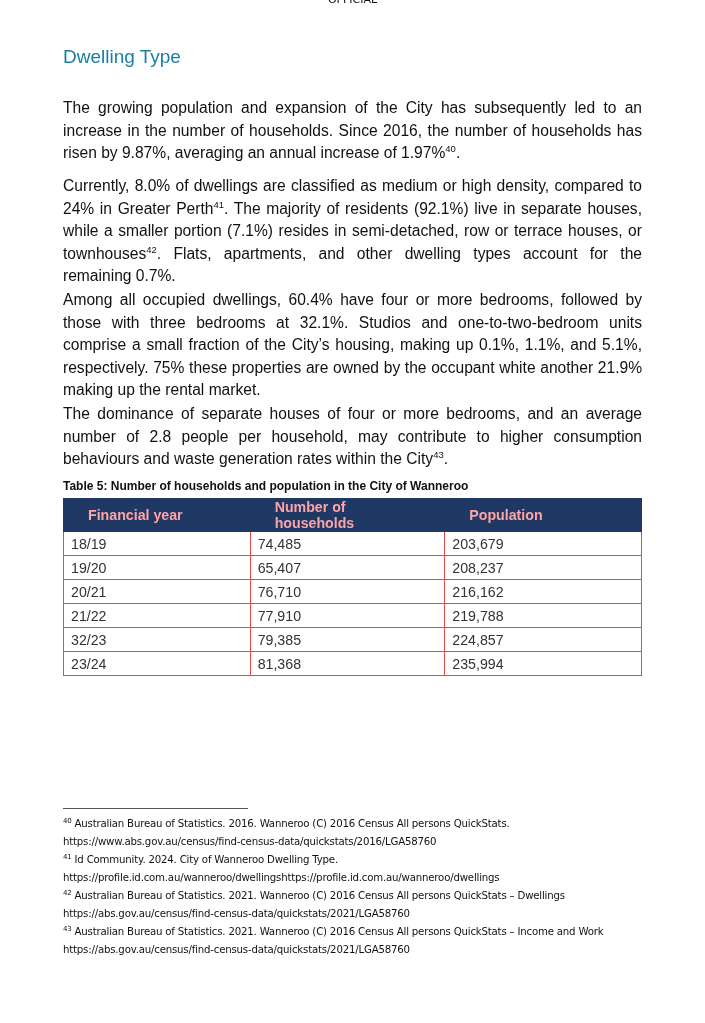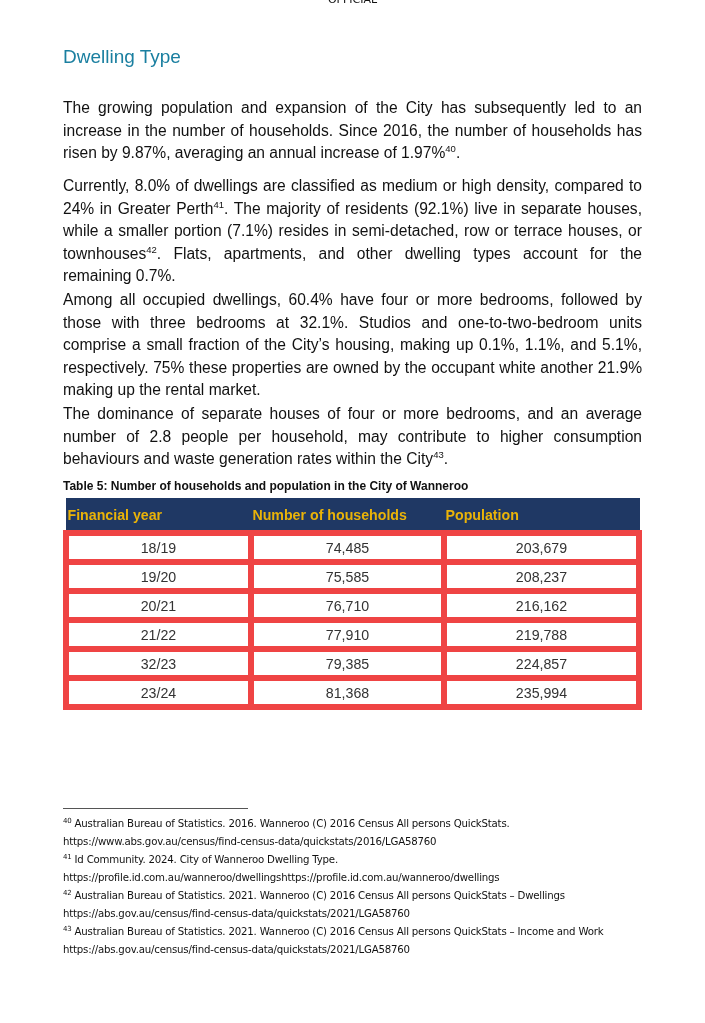--- a/index.html
+++ b/index.html
@@ -3,22 +3,22 @@
 <meta charset="utf-8">
 <style>
   html,body{margin:0;padding:0;background:#fff;}
   body{width:705px;height:1023px;position:relative;overflow:hidden;font-family:"Liberation Sans",sans-serif;color:#111;}
   .header{position:absolute;top:-7px;left:0;width:705px;text-align:center;font-family:"DejaVu Sans",sans-serif;font-size:11px;color:#111;}
   .heading{position:absolute;left:63px;top:46px;font-size:19px;color:#1a7fa0;font-weight:normal;margin:0;}
   .para{position:absolute;left:63px;width:579px;font-size:15.6px;line-height:22.5px;text-align:justify;margin:0;}
   .para sup{font-size:9.5px;line-height:0;vertical-align:super;}
   .caption{position:absolute;left:63px;top:479px;font-size:12px;font-weight:bold;margin:0;}
   table{position:absolute;left:63px;top:498px;width:579px;border-collapse:collapse;font-size:14.2px;}
-  th{background:#1f3864;color:#eab308;text-align:left;font-weight:bold;height:31px;padding:0 1px;border:1px solid #1f3864;}
-  td{height:23px;padding:0 7px;border:6px solid #ef4444;color:#333;text-align:center;}
+  th{background:#1f3864;color:#fca5a5;text-align:left;font-weight:bold;height:31px;padding:0 24px;border:1px solid #1f3864;}
+  td{height:23px;padding:0 7px;border:1px solid #ef4444;color:#333;}
   col.c1{width:187px;} col.c2{width:195px;} col.c3{width:197px;}
   .fn-rule{position:absolute;left:63px;top:808px;width:185px;height:1px;background:#555;}
   .footnotes{position:absolute;left:63px;top:815px;width:600px;font-family:"DejaVu Sans",sans-serif;font-size:10.2px;line-height:18px;color:#111;letter-spacing:-0.2px;}
   .footnotes sup{font-size:7px;vertical-align:super;line-height:0;}
   .fn-line{white-space:nowrap;}
 </style>
 </head>
 <body>
 
 <div class="header">OFFICIAL</div>
@@ -49,21 +49,21 @@
     </tr>
   </thead>
   <tbody>
     <tr>
         <td>18/19</td>
         <td>74,485</td>
         <td>203,679</td>
       </tr>
     <tr>
         <td>19/20</td>
-        <td>75,585</td>
+        <td>65,407</td>
         <td>208,237</td>
       </tr>
     <tr>
         <td>20/21</td>
         <td>76,710</td>
         <td>216,162</td>
       </tr>
     <tr>
         <td>21/22</td>
         <td>77,910</td>

